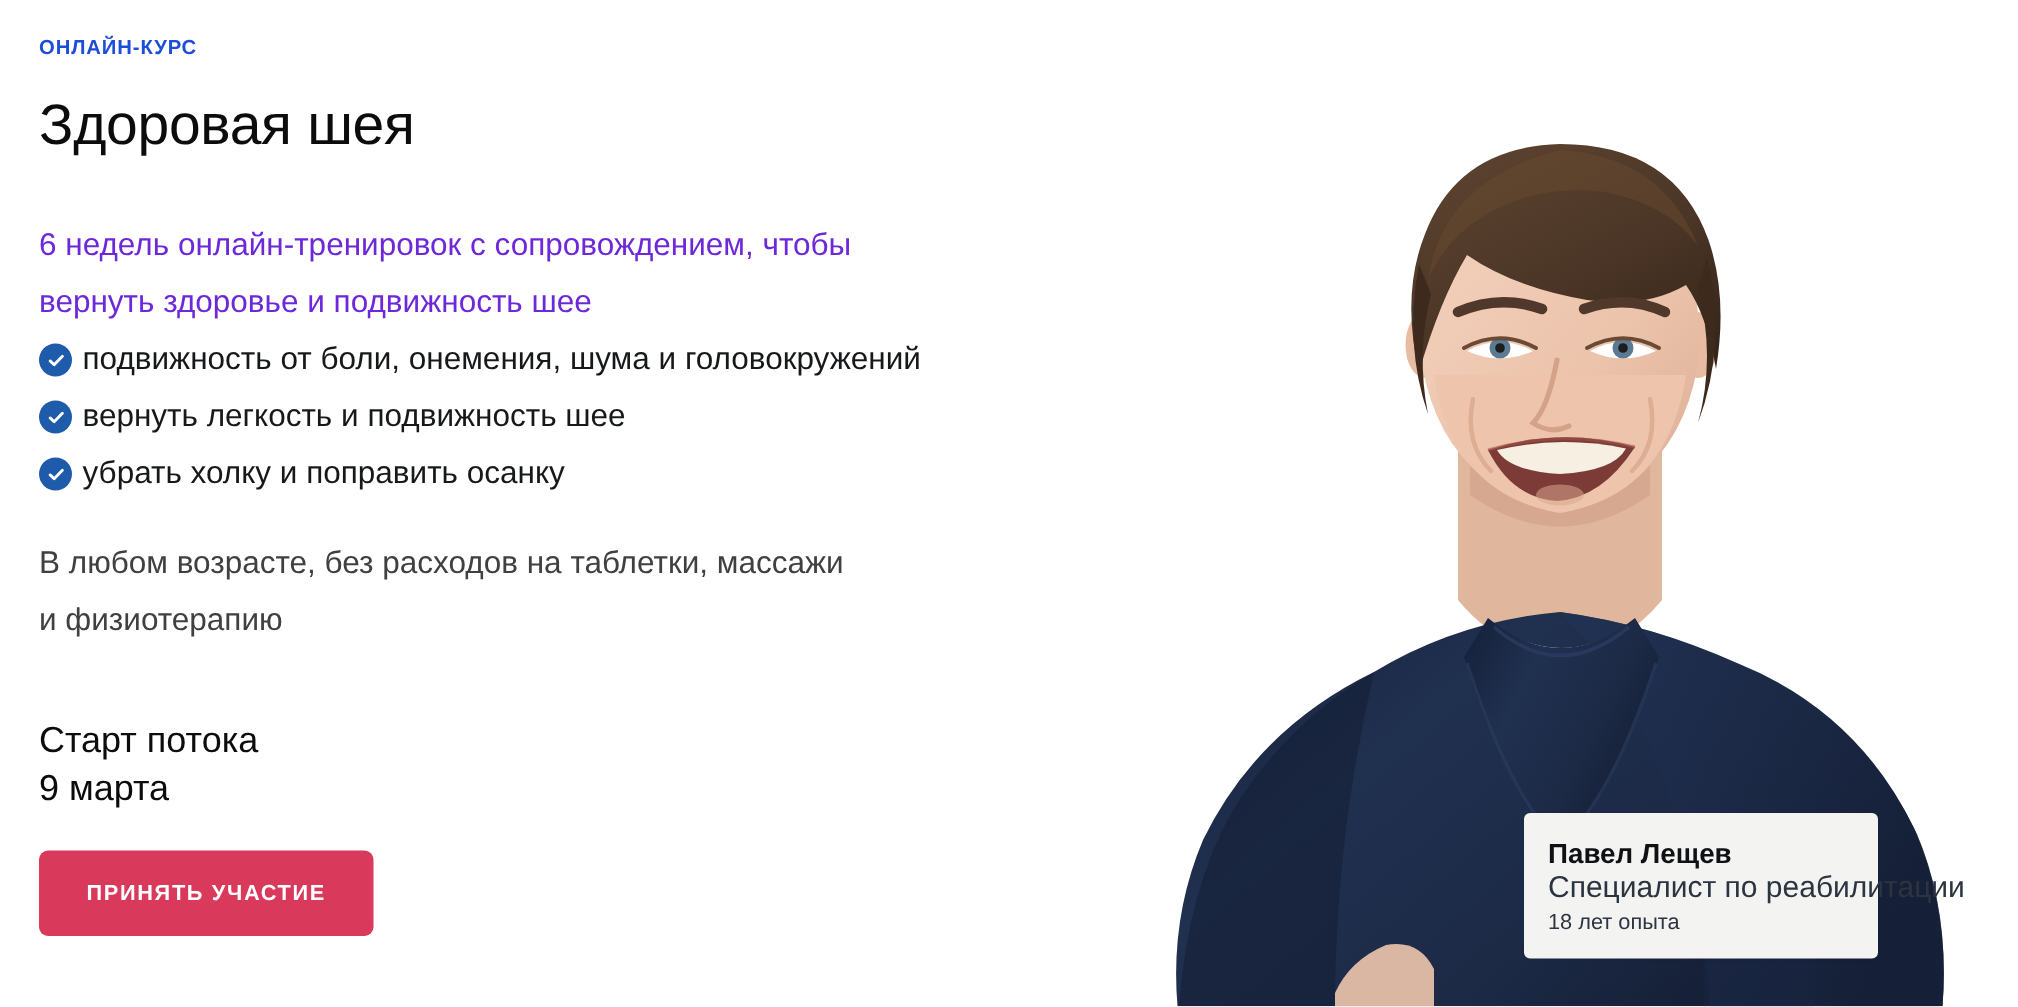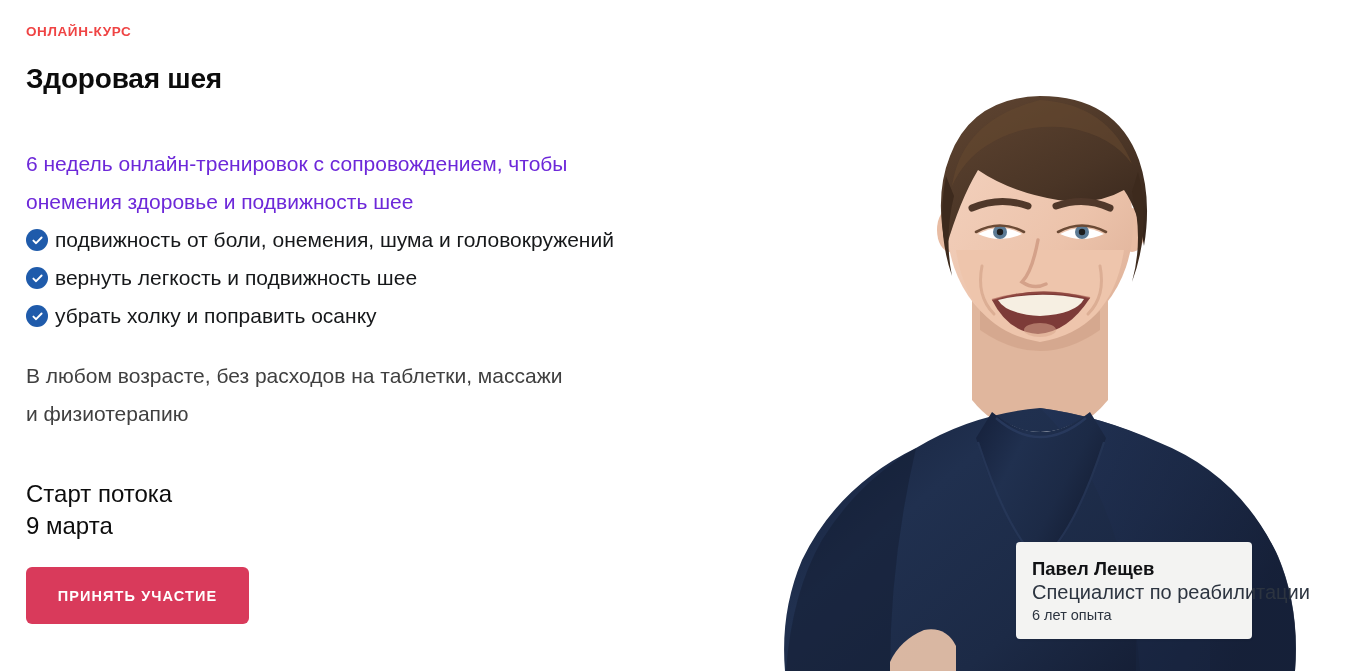--- a/index.html
+++ b/index.html
@@ -13,26 +13,26 @@
     position:relative;
   }
   .page { position:relative; width:1345px; height:671px; background:#fff; }
 
   
   .content { position:absolute; left:26px; top:0; width:720px; height:671px; }
 
   .eyebrow {
     position:absolute; left:0; top:25px;
     font-size:13.5px; font-weight:700; letter-spacing:0.6px;
-    color:#ef4444; text-transform:uppercase; line-height:1;
+    color:#1d4ed8; text-transform:uppercase; line-height:1;
   }
 
   .title {
     position:absolute; left:0; top:63px;
-    font-size:28px; font-weight:700; line-height:1.12;
+    font-size:38px; font-weight:400; line-height:1.12;
     color:#0c0c0c; letter-spacing:-0.2px;
   }
 
   .lead {
     position:absolute; left:0; top:145px; width:690px;
     font-size:21px; line-height:38px; font-weight:400; color:#6d28d9;
   }
   .lead .ln { display:block; white-space:nowrap; }
 
   .bullets { position:absolute; left:0; top:221px; width:700px; list-style:none; }
@@ -98,21 +98,21 @@
 <div class="page">
 
   <div class="content">
 
     <div class="eyebrow">ОНЛАЙН-КУРС</div>
 
     <h1 class="title">Здоровая шея</h1>
 
     <div class="lead">
       <span class="ln">6 недель онлайн-тренировок с сопровождением, чтобы</span>
-      <span class="ln">онемения здоровье и подвижность шее</span>
+      <span class="ln">вернуть здоровье и подвижность шее</span>
     </div>
 
     <ul class="bullets">
       <li>
         <span class="check">
           <svg width="13" height="13" viewBox="0 0 13 13" aria-hidden="true">
             <path d="M2.4 6.6 L5.1 9.2 L10.6 3.5" fill="none" stroke="#ffffff" stroke-width="1.9" stroke-linecap="round" stroke-linejoin="round"></path>
           </svg>
         </span>
         <span>подвижность от боли, онемения, шума и головокружений</span>
@@ -248,16 +248,16 @@
       <path d="M242 266 Q236 296 254 314" fill="none" stroke="#d7a88f" stroke-width="3" stroke-linecap="round" opacity="0.8"></path>
       <path d="M360 266 Q366 296 348 314" fill="none" stroke="#d7a88f" stroke-width="3" stroke-linecap="round" opacity="0.8"></path>
 
       <ellipse cx="300" cy="330" rx="16" ry="7" fill="#d9a88e" opacity="0.55"></ellipse>
     </svg>
   </div>
 
   <div class="name-card">
     <div class="nm">Павел Лещев</div>
     <div class="rl">Специалист по реабилитации</div>
-    <div class="ex">6 лет опыта</div>
+    <div class="ex">18 лет опыта</div>
   </div>
 
 </div>
 
 </body></html>

